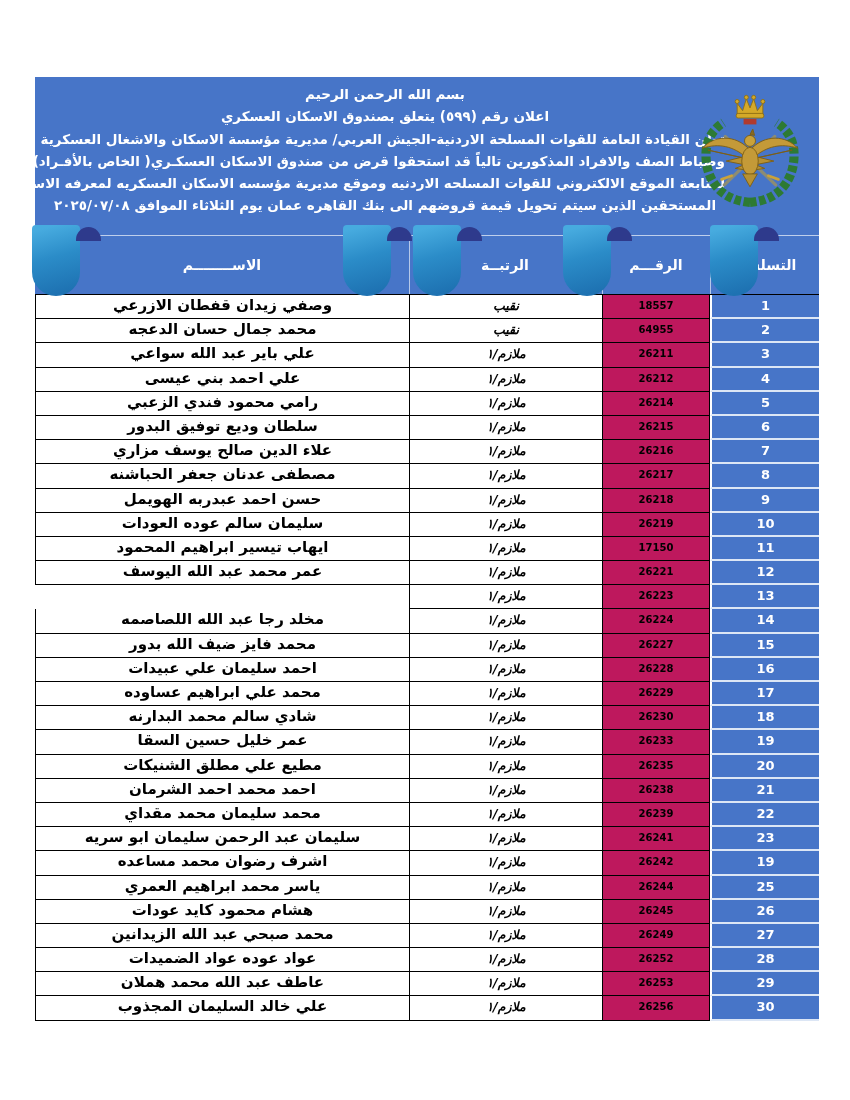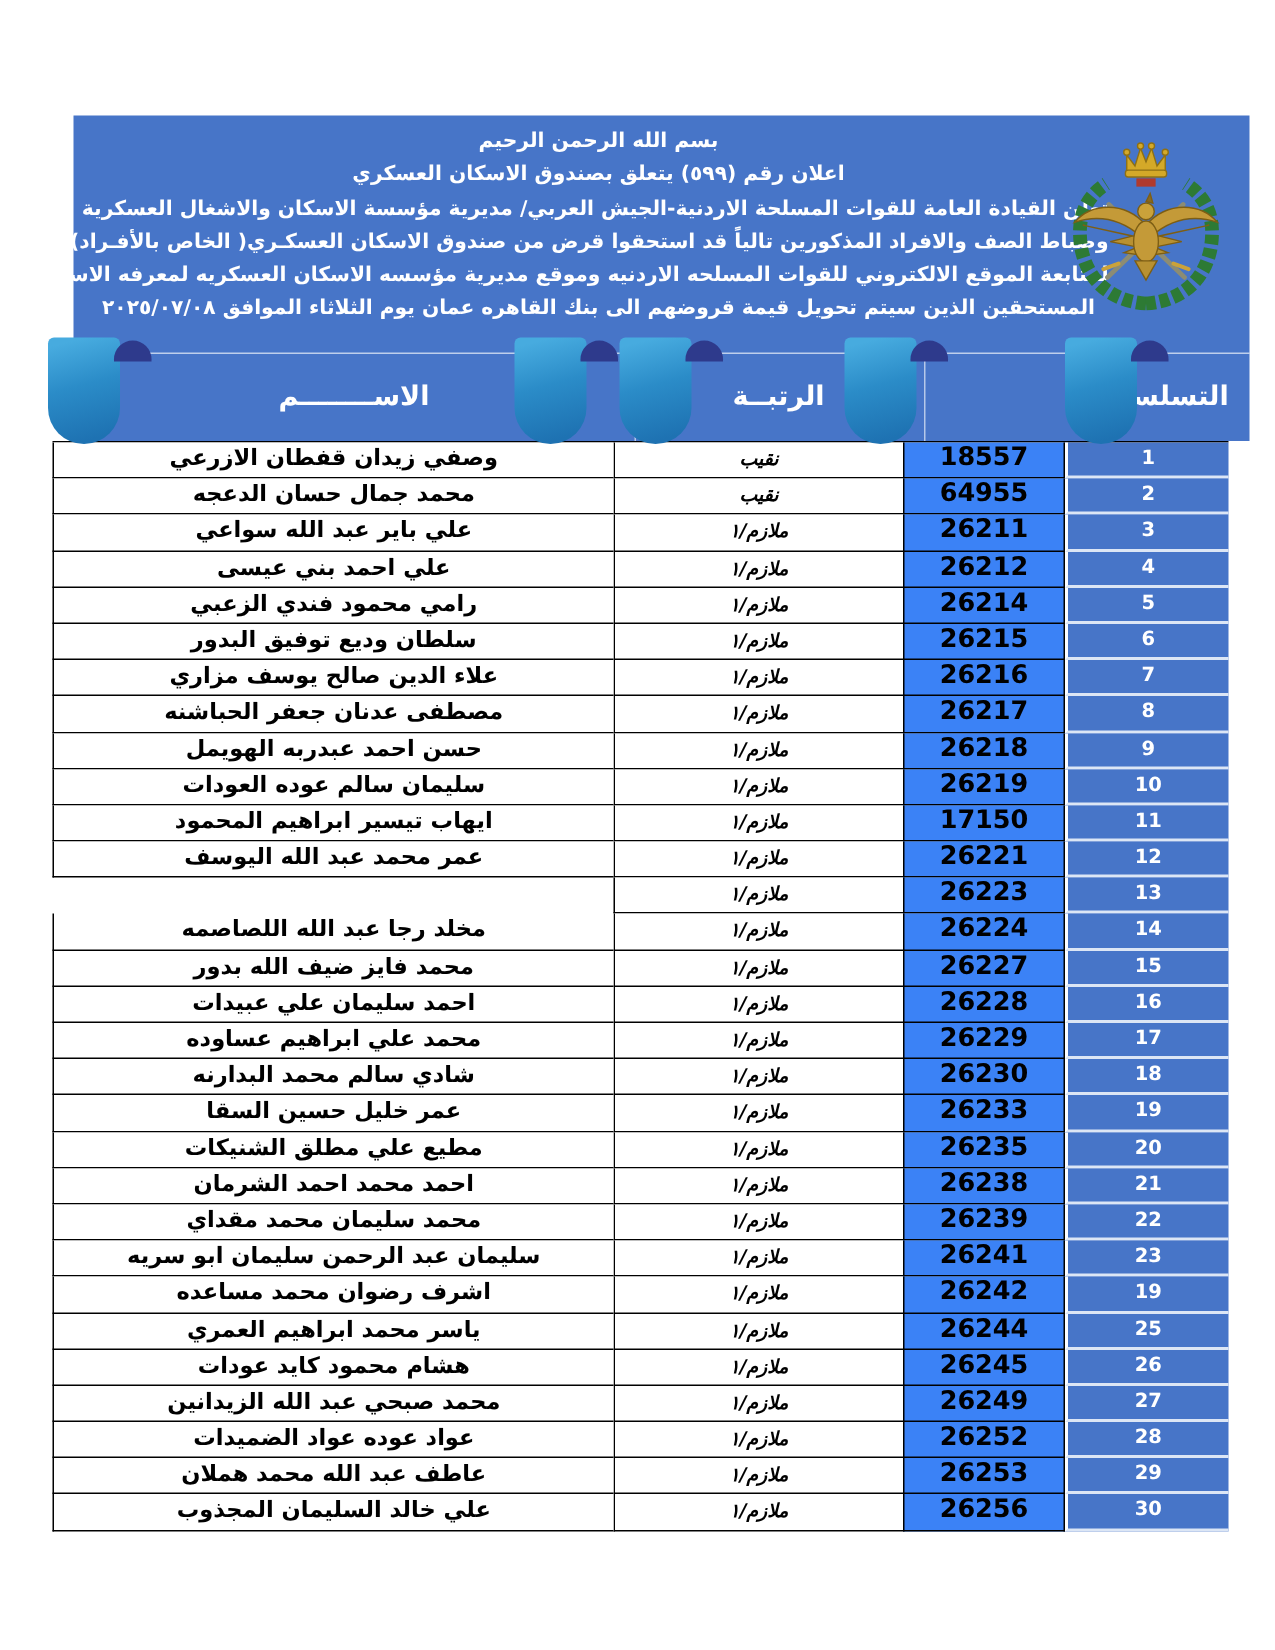--- a/index.html
+++ b/index.html
@@ -1,44 +1,44 @@
 <!DOCTYPE html>
 <html lang="ar"><head>
 <meta charset="utf-8">
 <style>
   html,body{margin:0;padding:0;background:#e9e9e9;}
   .page{position:relative;width:850px;height:1100px;background:#ffffff;margin:0 auto;overflow:hidden;
         font-family:"DejaVu Sans","Liberation Sans",sans-serif;}
   
-  .banner{position:absolute;left:35px;top:77px;width:784px;height:217px;background:#4775c8;margin-left:14px;}
+  .banner{position:absolute;left:35px;top:77px;width:784px;height:217px;background:#4775c8;}
   .announce{position:absolute;left:10px;top:6px;width:680px;text-align:center;direction:rtl;
             color:#ffffff;font-weight:bold;font-size:13.5px;line-height:22.3px;}
   .announce div{white-space:nowrap;}
   
   .hdr-sep{position:absolute;left:0;top:158px;width:784px;height:1px;background:rgba(255,255,255,.65);}
   .vline{position:absolute;top:159px;height:58px;width:1px;background:rgba(255,255,255,.6);}
   .v-name-rank{left:374px;} .v-rank-num{left:567px;} .v-num-serial{left:675px;}
   .hdr-label{position:absolute;top:163px;height:50px;line-height:50px;color:#fff;font-weight:bold;
-             font-size:18px;direction:rtl;text-align:center;}
+             font-size:14px;direction:rtl;text-align:center;}
   .hl-name{left:62px;width:250px;} .hl-rank{left:410px;width:120px;}
   .hl-num{left:576px;width:90px;} .hl-serial{left:680px;width:100px;}
   
   .ribbon{position:absolute;width:48px;height:71px;top:225px;z-index:3;
           background:linear-gradient(165deg,#47abdf 8%,#2b8cc8 45%,#1e72b2 90%);
           border-radius:4px 4px 24px 24px;}
   .ribbon .dome{position:absolute;left:44px;top:2px;width:25px;height:14px;background:#2e3a8c;
                 border-radius:13px 13px 0 0;z-index:2;}
   
   .tbody{position:absolute;left:35px;top:294px;width:784px;border-top:1.5px solid #000;}
   .row{display:flex;direction:rtl;height:24.2px;box-sizing:border-box;}
   .cell{box-sizing:border-box;height:24.2px;line-height:21.5px;text-align:center;font-weight:bold;
         overflow:hidden;}
   .c-serial{width:109px;background:#4775c8;color:#fff;font-size:13px;
             border-bottom:2px solid #dce6f5;border-left:2px solid #ffffff;direction:ltr;}
-  .c-num{width:108px;background:#3b82f6;color:#000;font-size:17px;direction:ltr;
+  .c-num{width:108px;background:#be185d;color:#000;font-size:10px;direction:ltr;
          border-bottom:1.5px solid #000;border-left:1.5px solid #000;border-right:1.5px solid #000;}
   .c-rank{width:193px;background:#fff;color:#000;font-size:12.5px;direction:rtl;
           border-bottom:1.5px solid #000;border-left:1.5px solid #000;font-style:italic;}
   .c-name{width:374px;background:#fff;color:#000;font-size:15px;direction:rtl;
           border-bottom:1.5px solid #000;border-left:1.5px solid #000;}
   
   .emblem{position:absolute;left:660px;top:14px;}
 </style>
 </head>
 <body>
@@ -92,20 +92,21 @@
       </g>
     </svg>
 
     <div class="hdr-sep"></div>
     <div class="vline v-name-rank"></div>
     <div class="vline v-rank-num"></div>
     <div class="vline v-num-serial"></div>
 
     <div class="hdr-label hl-name">الاســــــــم</div>
     <div class="hdr-label hl-rank">الرتبــة</div>
+    <div class="hdr-label hl-num">الرقـــم</div>
     <div class="hdr-label hl-serial">التسلسل</div>
   </div>
 
   <div class="ribbon" style="left:32px">
       <span class="dome"></span>
     </div>
   <div class="ribbon" style="left:343px">
       <span class="dome"></span>
     </div>
   <div class="ribbon" style="left:413px">

